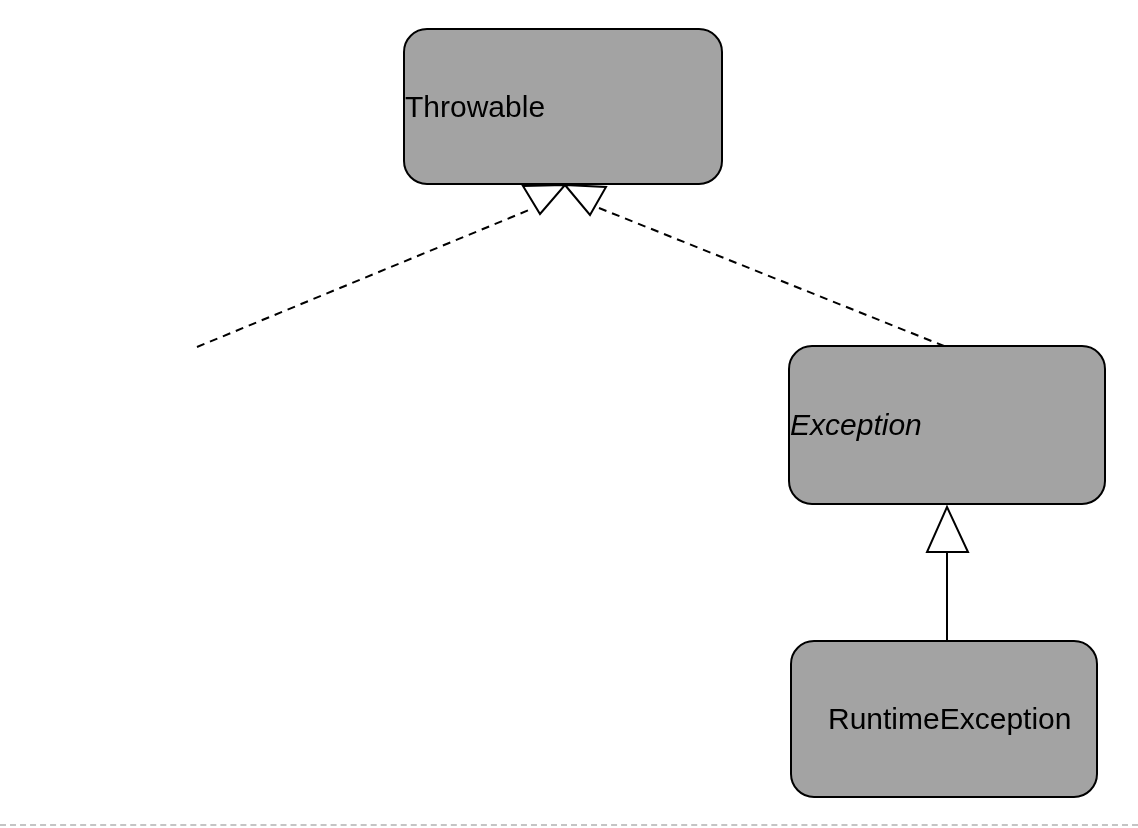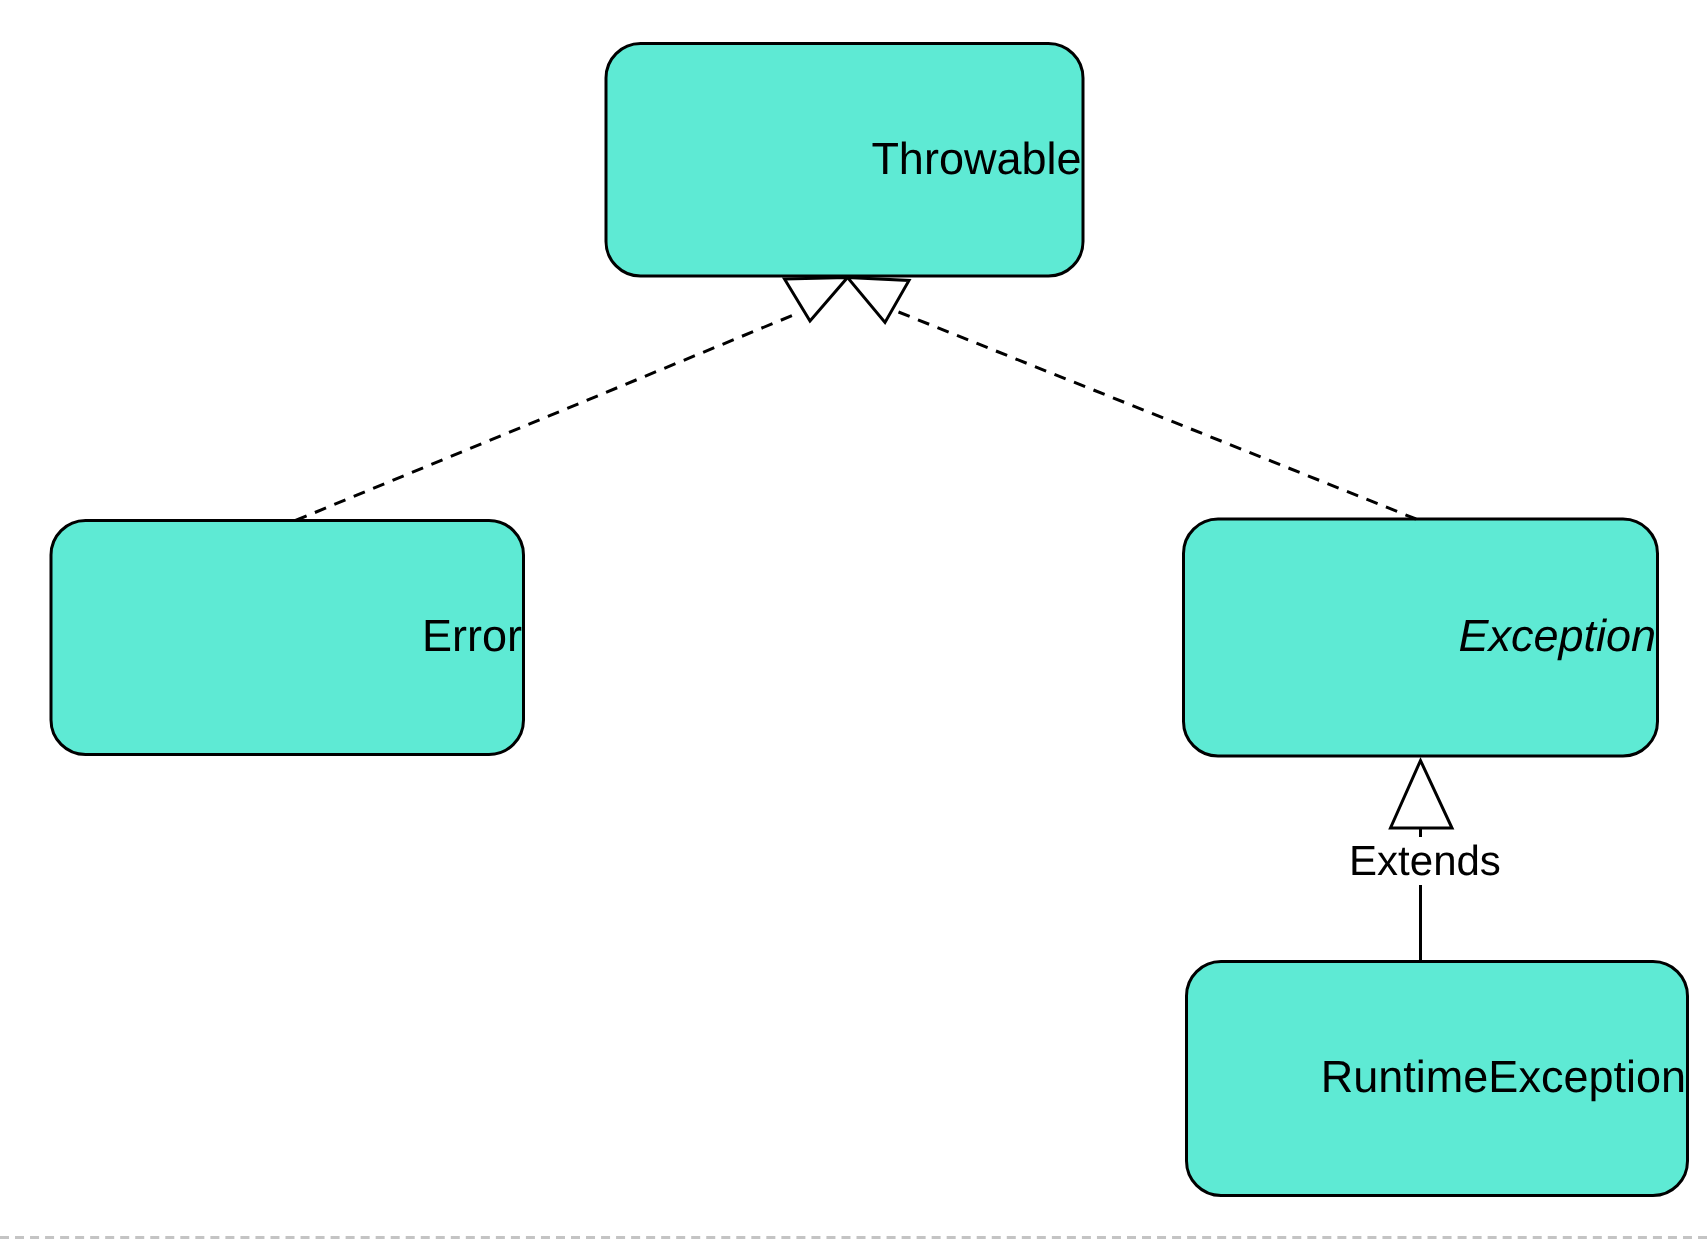--- a/index.html
+++ b/index.html
@@ -39,33 +39,33 @@
     stroke: var(--stroke);
     stroke-width: 2;
     fill: #ffffff;
     stroke-linejoin: miter;
   }
   .node {
     position: absolute;
     box-sizing: border-box;
     border: 2px solid var(--stroke);
     border-radius: 24px;
-    background: #5eead4;
+    background: #a3a3a3;
     display: flex;
     align-items: center;
-    justify-content: flex-end;
+    justify-content: flex-start;
     color: #000000;
     font-size: 30px;
     line-height: 1.2;
     white-space: nowrap;
   }
   .node--throwable { left: 403px; top: 28px;  width: 320px; height: 157px; }
   .node--error     { left: 33px;  top: 346px; width: 317px; height: 158px; }
   .node--exception { left: 788px; top: 345px; width: 318px; height: 160px; font-style: italic; }
-  .node--runtime   { left: 790px; top: 640px; width: 336px; height: 158px; }
+  .node--runtime   { left: 790px; top: 640px; width: 308px; height: 158px; padding-left: 36px; }
   .edge-label {
     position: absolute;
     left: 886px;
     top: 558px;
     width: 128px;
     text-align: center;
     font-size: 28px;
     line-height: 1.15;
     color: #000000;
     background: var(--bg);
@@ -81,23 +81,20 @@
 </style>
 </head>
 <body>
 
 <div class="canvas">
 
   <div class="node node--throwable">
     <span class="node__label">Throwable</span>
   </div>
 
-  <div class="node node--error">
-    <span class="node__label">Error</span>
-  </div>
 
   <div class="node node--exception">
     <span class="node__label">Exception</span>
   </div>
 
   <div class="node node--runtime">
     <span class="node__label">RuntimeException</span>
   </div>
 
   <svg class="connectors" viewBox="0 0 1138 828" xmlns="http://www.w3.org/2000/svg">
@@ -105,17 +102,16 @@
     <line class="edge-line edge-line--dashed" x1="197" y1="347" x2="529" y2="210"></line>
     <polygon class="arrowhead" points="523,186 565,185 540,214"></polygon>
 
     <line class="edge-line edge-line--dashed" x1="599" y1="208" x2="944" y2="346"></line>
     <polygon class="arrowhead" points="565,185 606,187 590,215"></polygon>
 
     <line class="edge-line" x1="947" y1="552" x2="947" y2="641"></line>
     <polygon class="arrowhead" points="947,507 927,552 968,552"></polygon>
   </svg>
 
-  <div class="edge-label">Extends</div>
 
   <div class="page-boundary"></div>
 
 </div>
 
 </body></html>

